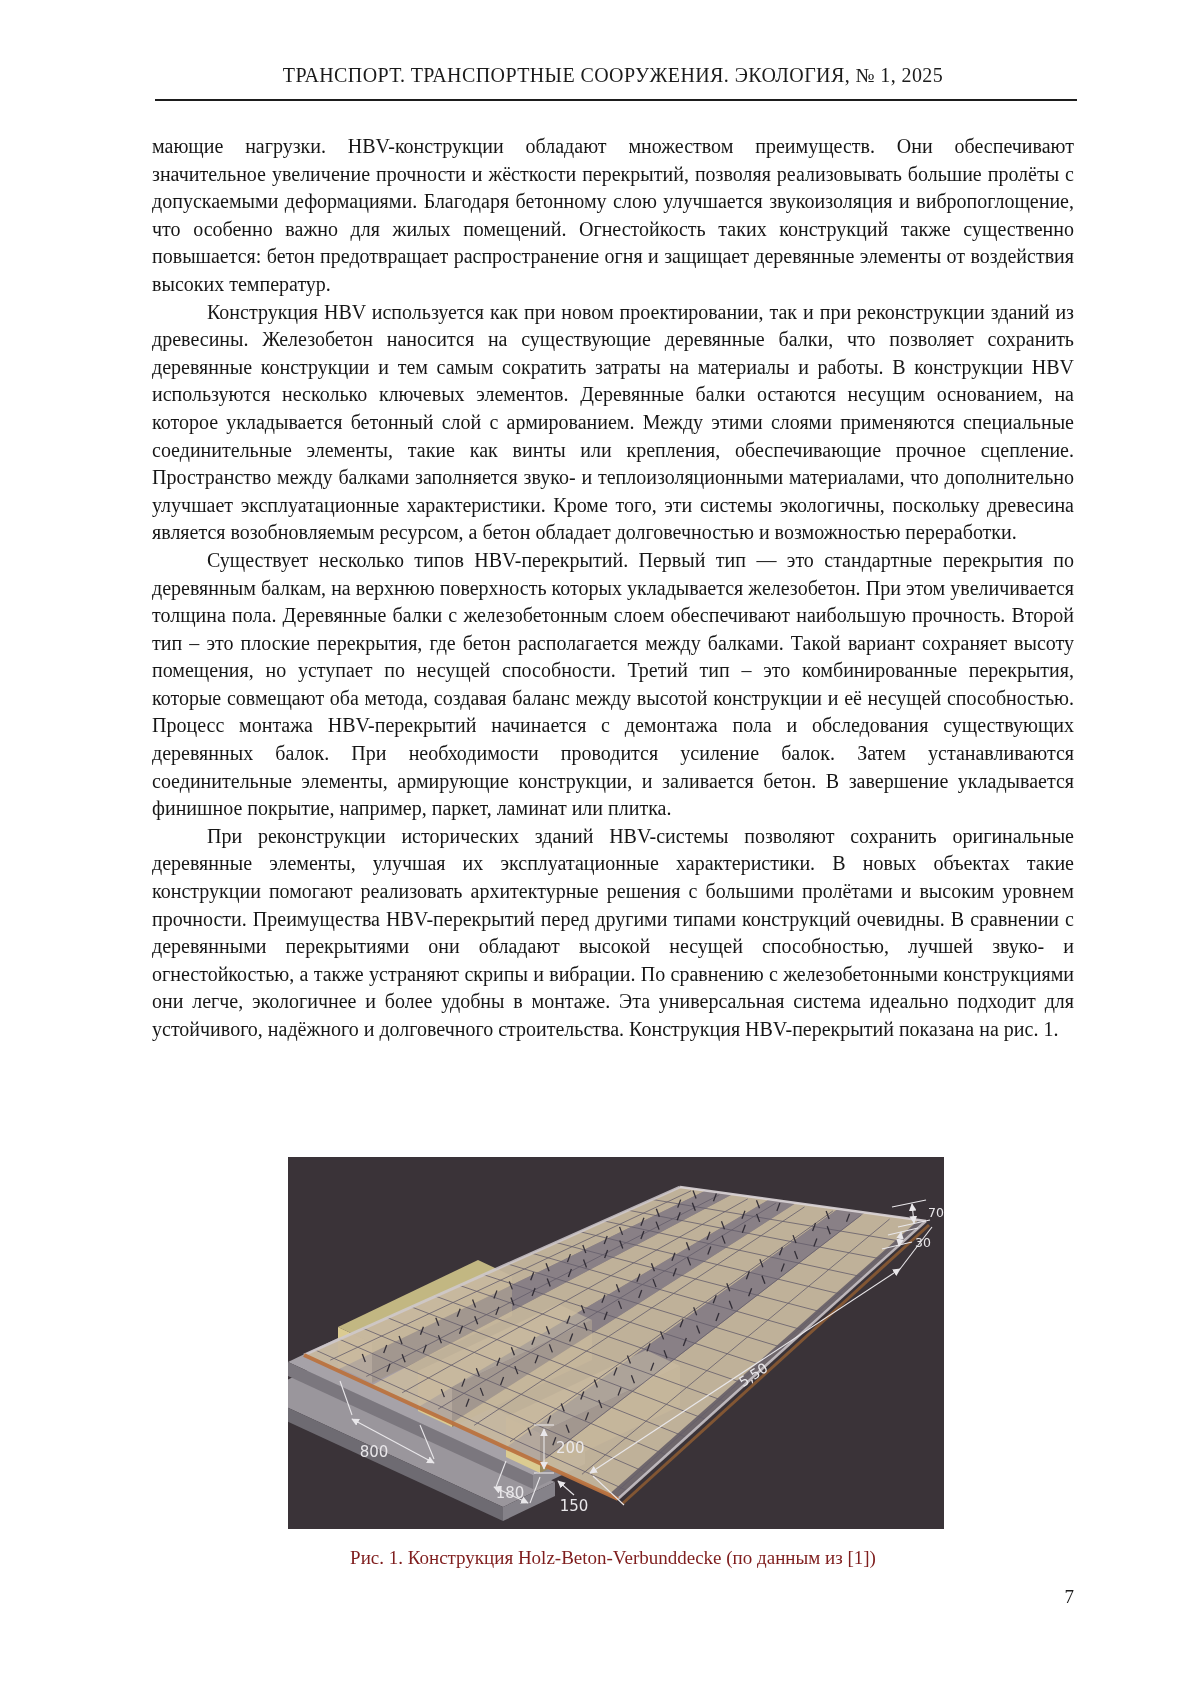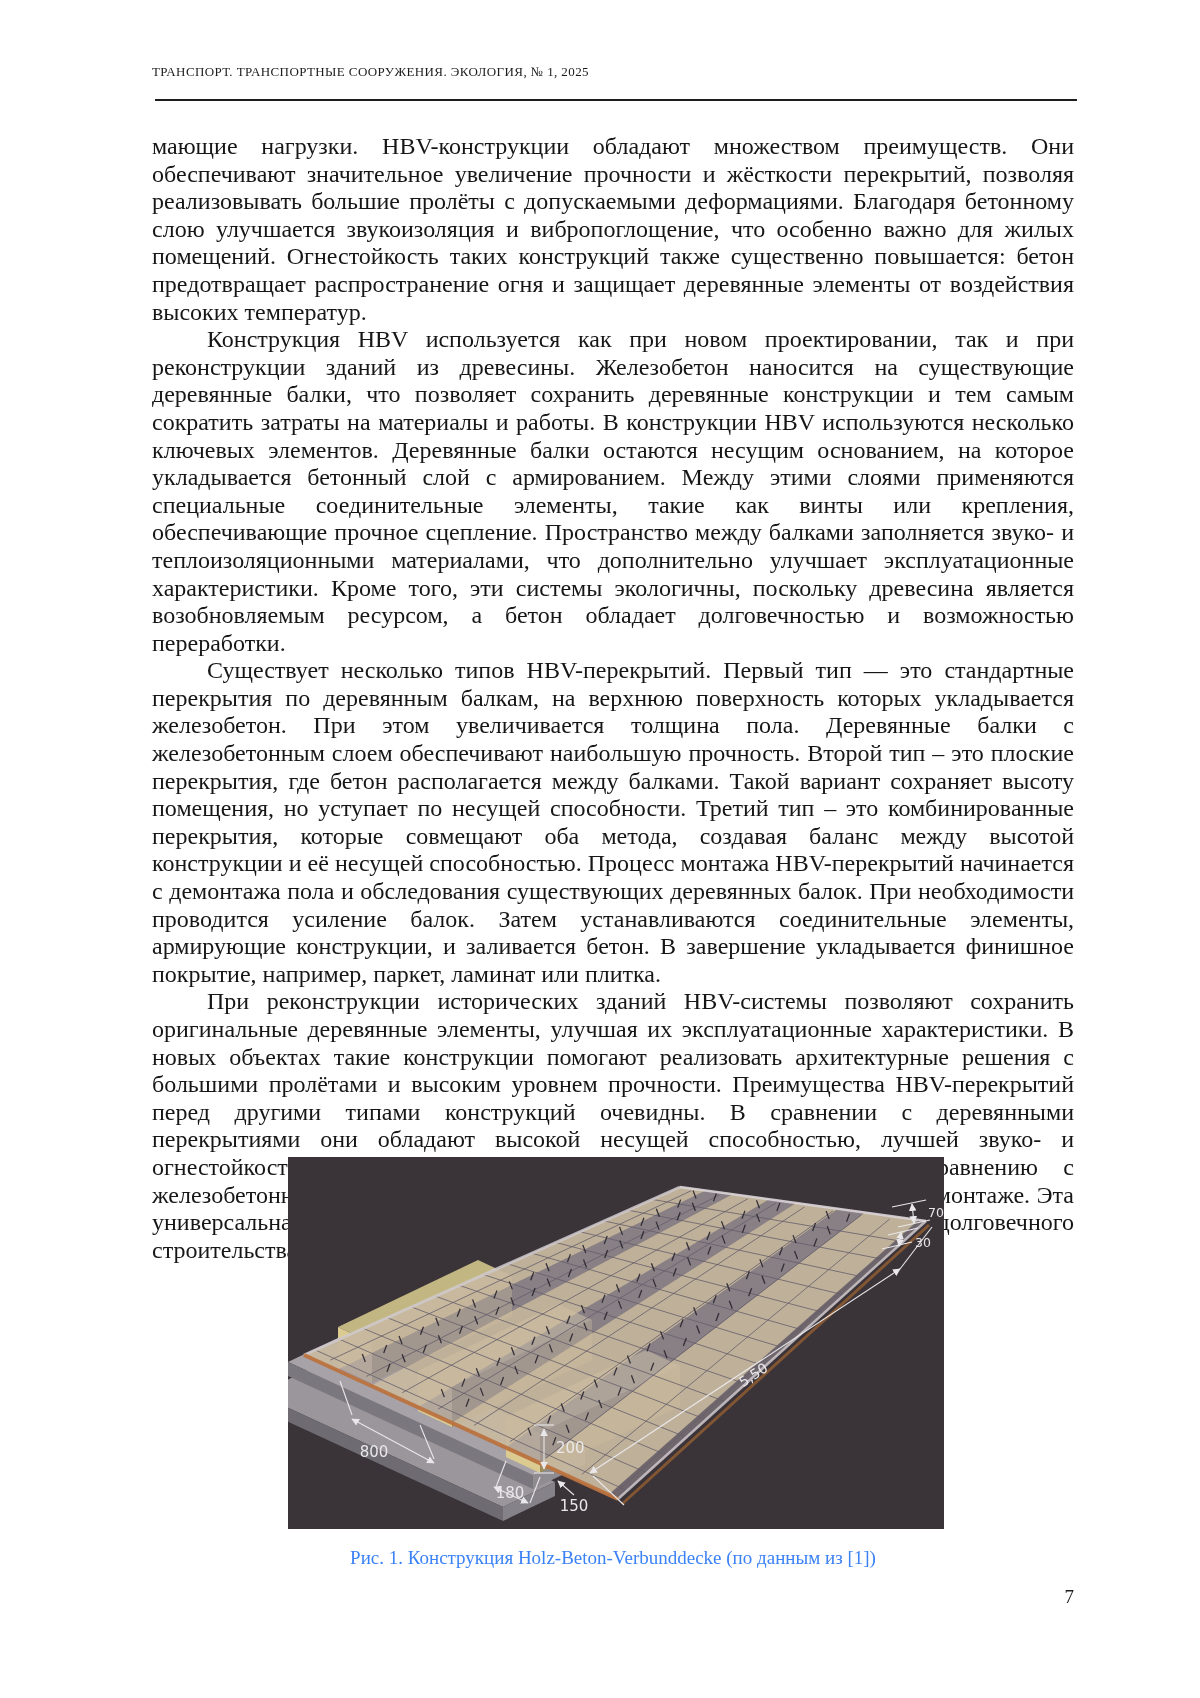--- a/index.html
+++ b/index.html
@@ -4,42 +4,42 @@
 <style>
   html,body{margin:0;padding:0;}
   body{background:#888;}
   .page{
     position:relative;width:1200px;height:1698px;margin:0 auto;
     background:#ffffff;overflow:hidden;
     font-family:"Liberation Serif", serif;color:#161616;
   }
   .header{
     position:absolute;left:152px;top:64px;width:922px;
-    font-size:13px;letter-spacing:.4px;color:#1b1b1b;
+    text-align:center;font-size:20px;letter-spacing:.4px;color:#1b1b1b;
     white-space:nowrap;
   }
   .header-rule{
     position:absolute;left:155px;top:99px;width:922px;height:2px;
     background:#1d1d1d;
   }
   .article{
     position:absolute;left:152px;top:133px;width:922px;
   }
   .article p{
     margin:0;text-align:justify;
-    font-size:24px;line-height:27.6px;
+    font-size:20px;line-height:27.6px;
   }
   .article p.indented{text-indent:55px;font-family:Liberation Serif, serif;}
   .figure-wrap{
     position:absolute;left:288px;top:1157px;width:656px;height:372px;
   }
   .figure-wrap svg{display:block;width:656px;height:372px;}
   .caption{
     position:absolute;left:152px;top:1547px;width:922px;
-    text-align:center;font-size:19px;color:#3b82f6;
+    text-align:center;font-size:19px;color:#7f1d1d;
   }
   .page-number{
     position:absolute;left:152px;top:1586px;width:922px;
     text-align:right;font-size:19px;color:#1b1b1b;
   }
 </style>
 </head>
 <body>
 
 <div class="page">

